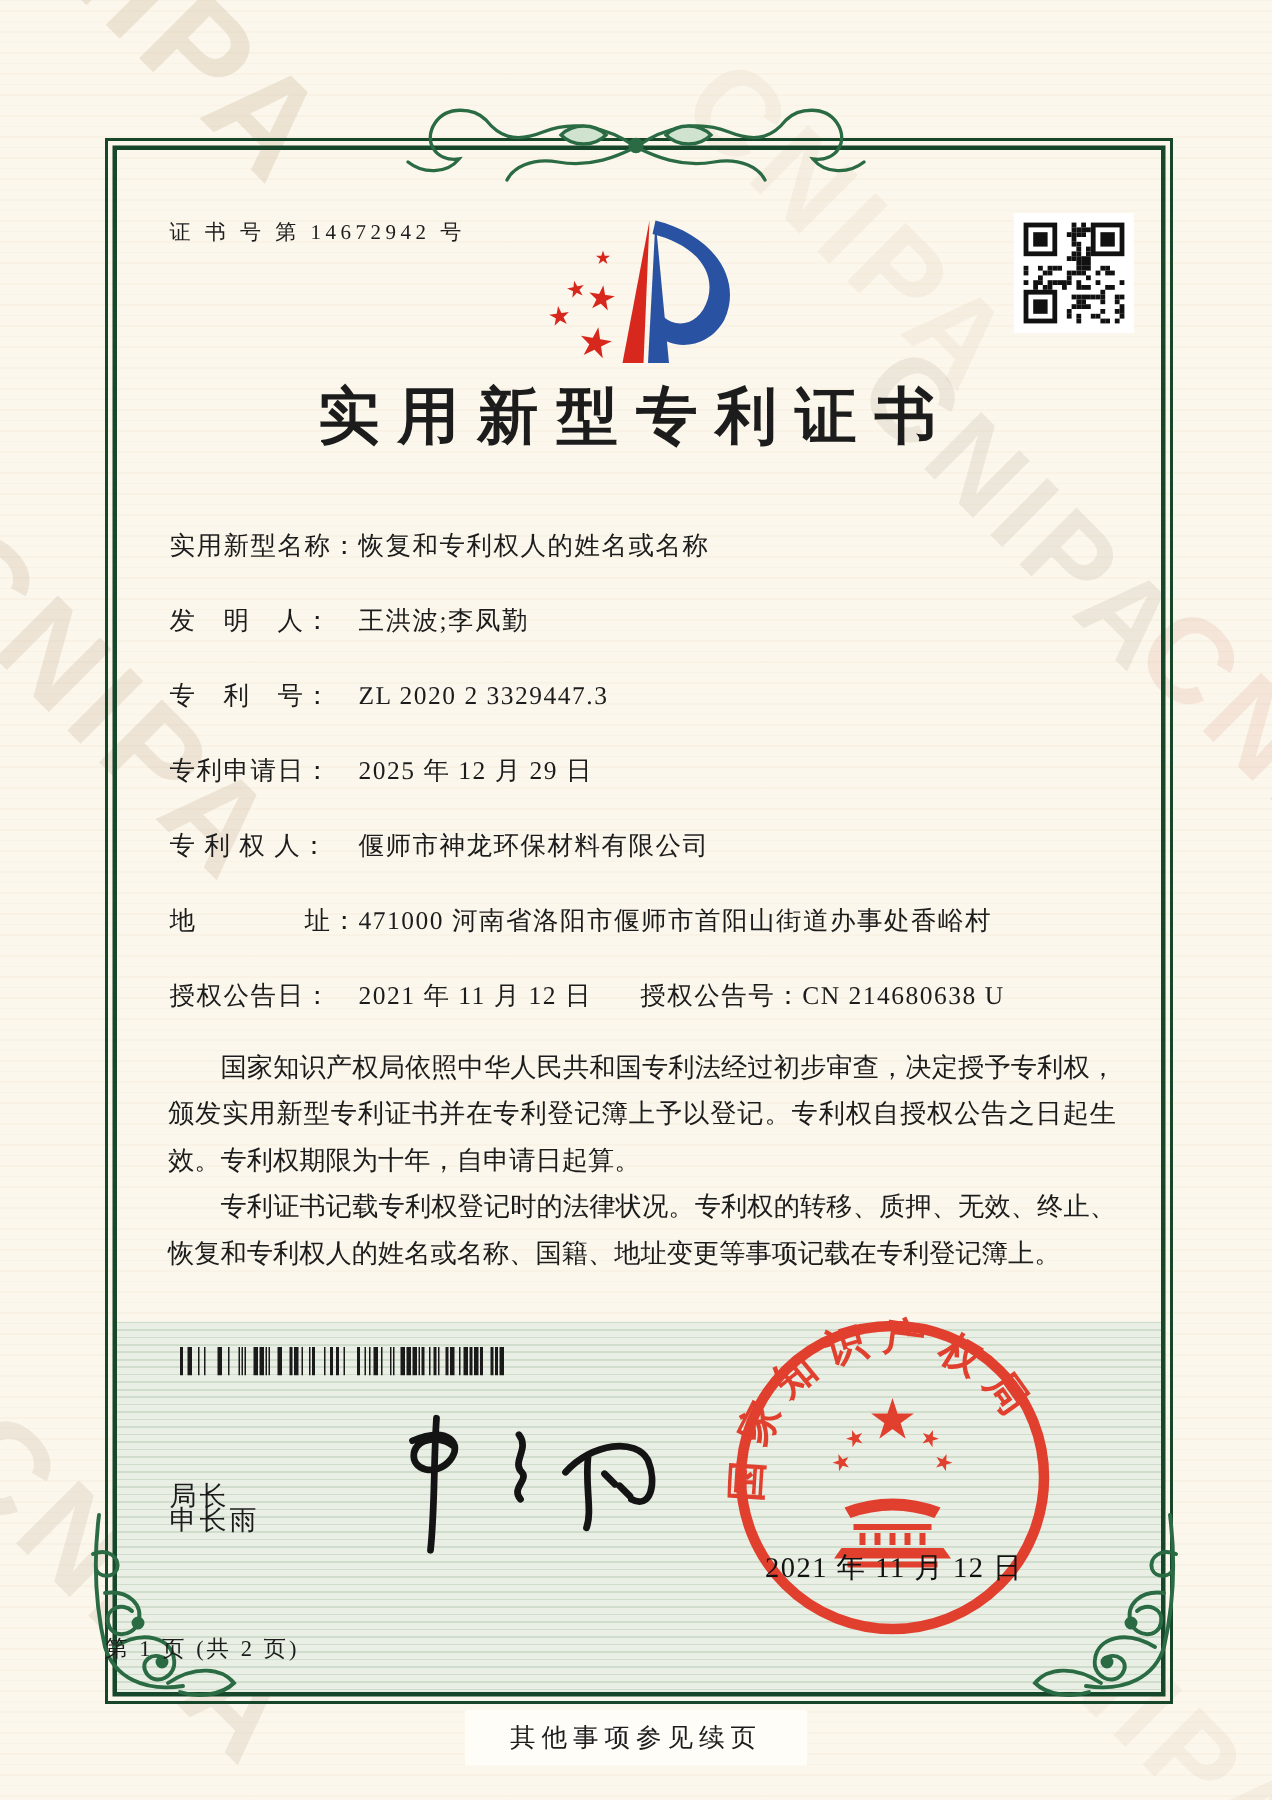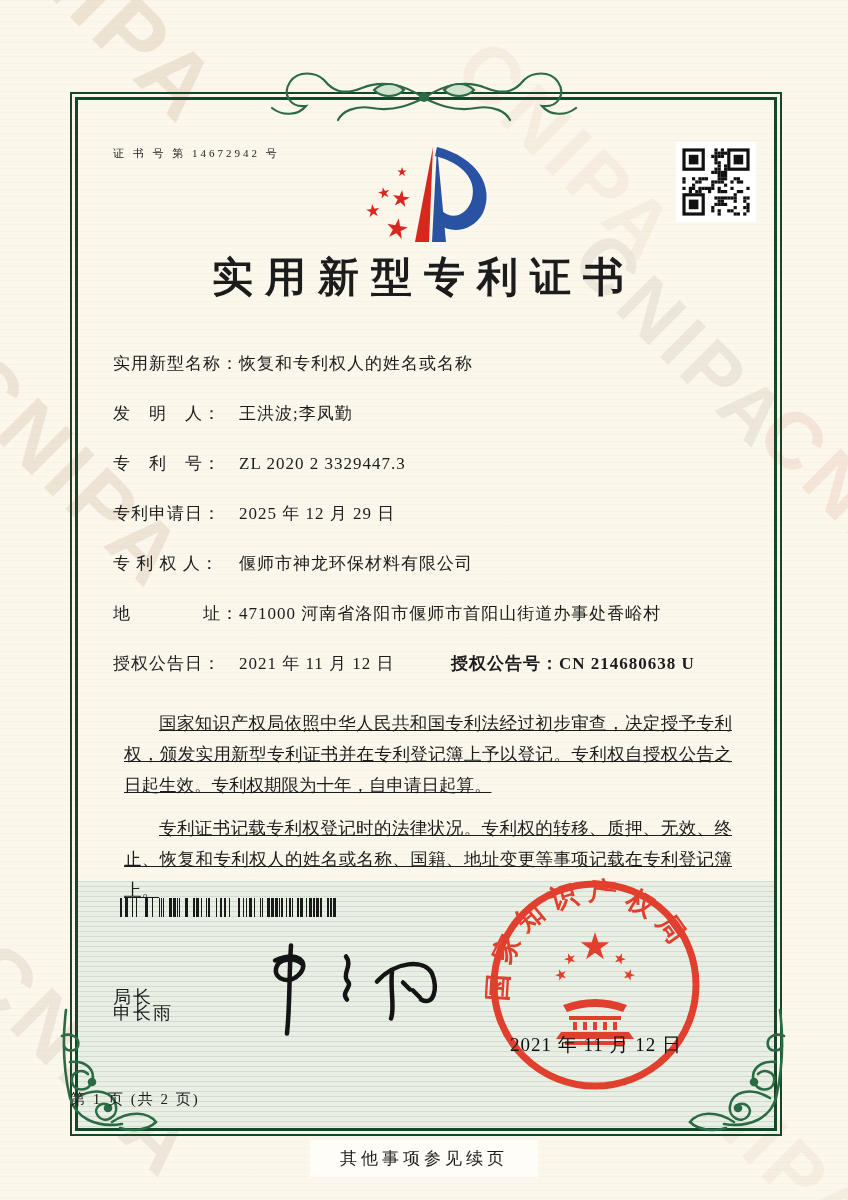--- a/index.html
+++ b/index.html
@@ -25,33 +25,33 @@
   .band{
     position:absolute; left:0; right:0; bottom:0; height:247px;
     background:#e9efe4;
     background-image:repeating-linear-gradient(180deg, rgba(150,178,150,.30) 0 1px, rgba(233,240,228,0) 1px 5px);
   }
   .ornament-top{position:absolute; left:254px; top:60px; pointer-events:none;}
   .flourish{position:absolute; pointer-events:none;}
   .flourish-bl{left:52px; top:1002px;}
   .flourish-br{left:664px; top:1002px; transform:scaleX(-1);}
   
-  .cert-no{position:absolute; left:113px; top:146px; font-size:11px; letter-spacing:3px;}
+  .cert-no{position:absolute; left:113px; top:146px; font-size:14px; letter-spacing:3px;}
   .logo{position:absolute; left:353px; top:136px;}
   .qr{position:absolute; left:676px; top:142px; width:80px; height:80px; background:#fff; padding:0;}
   .title{position:absolute; left:70px; top:250px; width:708px; text-align:center; font-size:41px; font-weight:bold; letter-spacing:12px;}
   
   .fields{position:absolute; left:113px; top:353px; width:640px; font-size:17px;}
   .frow{height:50px; line-height:22px; white-space:nowrap;}
   .flabel{display:inline-block; min-width:126px; letter-spacing:1px;}
   .fvalue{letter-spacing:1px;}
-  .fpair2{margin-left:52px;font-weight:bold;}
+  .fpair2{margin-left:28px;}
   
   .paras{position:absolute; left:112px; top:696px; width:632px; font-size:17.5px; line-height:31px; text-align:justify;}
-  .paras p{margin:12px; text-indent:2em;text-decoration:underline;}
+  .paras p{margin:0; text-indent:2em;}
   
   .barcode{position:absolute; left:120px; top:898px; width:218px; height:19px;}
   .director-title{position:absolute; left:113px; top:966px; font-size:18px; font-family:"Liberation Sans","DejaVu Sans",sans-serif; letter-spacing:2px;margin-top:19px;}
   .director-name{position:absolute; left:113px; top:1001px; font-size:18px; font-family:Liberation Mono, monospace; letter-spacing:2px;}
   .signature{position:absolute; left:245px; top:928px;}
   .seal{position:absolute; left:485px; top:875px; opacity:.93;}
   .seal-date{position:absolute; left:492px; top:1032px; width:208px; text-align:center; font-size:19px; letter-spacing:1px; color:#111;}
   .page-info{position:absolute; left:70px; top:1090px; width:708px; text-align:left; font-size:15px; letter-spacing:2px;}
   .cont-note{position:absolute; left:50%; transform:translateX(-50%); top:1140px; background:#fffdf8; padding:7px 30px; font-size:17px; letter-spacing:4px; white-space:nowrap;font-family:Liberation Mono, monospace;}
 </style>

